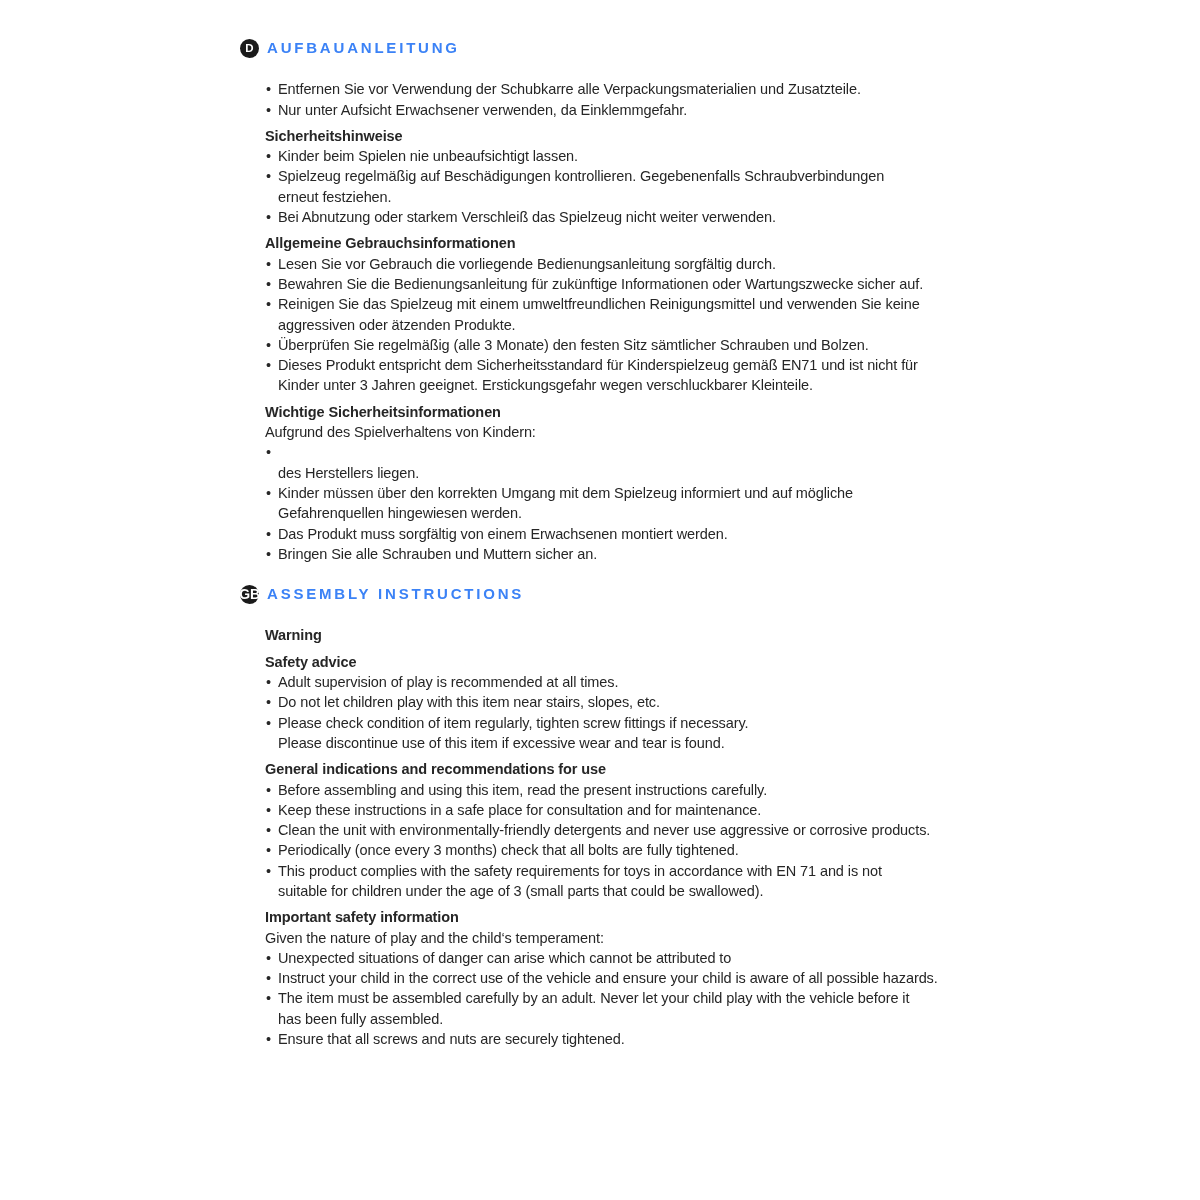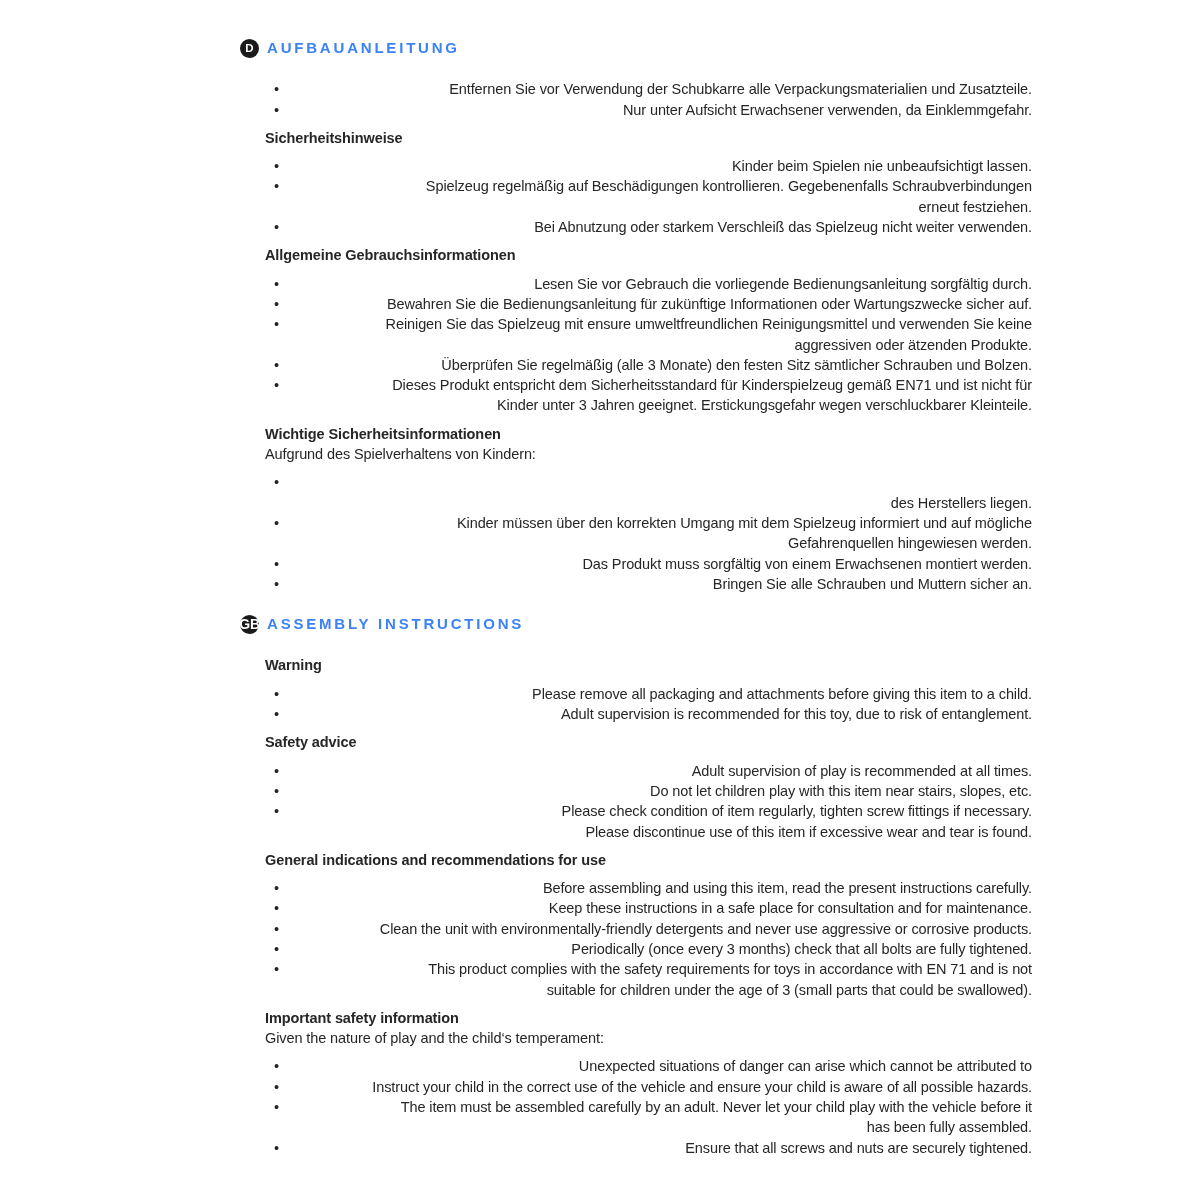--- a/index.html
+++ b/index.html
@@ -53,21 +53,21 @@
   }
   .blocks { margin-left: 25px; }
   .block + .block { margin-top: 6px; }
   .block-heading {
     margin: 0;
     font-size: 14.5px;
     font-weight: 700;
     white-space: nowrap;
   }
   .block-intro { margin: 0; white-space: nowrap; }
-  .bullet-list { list-style: none; margin: 8px; padding: 0; text-align: right; }
+  .bullet-list { list-style: none; margin: 0; padding: 0; }
   .bullet-list li { padding-left: 13px; position: relative; }
   .bullet-list li::before { content: "\2022"; position: absolute; left: 1px; }
   .bullet-line { white-space: nowrap; }
 </style>
 </head>
 <body>
 
 <div class="page">
   <div class="content">
   <section class="lang-section">
@@ -93,21 +93,21 @@
               <li><span class="bullet-line">Bei Abnutzung oder starkem Verschleiß das Spielzeug nicht weiter verwenden.</span></li>
             </ul>
   </div>
 
   <div class="block">
     <h2 class="block-heading">Allgemeine Gebrauchsinformationen</h2>
 
     <ul class="bullet-list">
               <li><span class="bullet-line">Lesen Sie vor Gebrauch die vorliegende Bedienungsanleitung sorgfältig durch.</span></li>
               <li><span class="bullet-line">Bewahren Sie die Bedienungsanleitung für zukünftige Informationen oder Wartungszwecke sicher auf.</span></li>
-              <li><span class="bullet-line">Reinigen Sie das Spielzeug mit ensure umweltfreundlichen Reinigungsmittel und verwenden Sie keine</span><br><span class="bullet-line">aggressiven oder ätzenden Produkte.</span></li>
+              <li><span class="bullet-line">Reinigen Sie das Spielzeug mit einem umweltfreundlichen Reinigungsmittel und verwenden Sie keine</span><br><span class="bullet-line">aggressiven oder ätzenden Produkte.</span></li>
               <li><span class="bullet-line">Überprüfen Sie regelmäßig (alle 3 Monate) den festen Sitz sämtlicher Schrauben und Bolzen.</span></li>
               <li><span class="bullet-line">Dieses Produkt entspricht dem Sicherheitsstandard für Kinderspielzeug gemäß EN71 und ist nicht für</span><br><span class="bullet-line">Kinder unter 3 Jahren geeignet. Erstickungsgefahr wegen verschluckbarer Kleinteile.</span></li>
             </ul>
   </div>
 
   <div class="block">
     <h2 class="block-heading">Wichtige Sicherheitsinformationen</h2>
     <p class="block-intro">Aufgrund des Spielverhaltens von Kindern:</p>
     <ul class="bullet-list">
               <li><br><span class="bullet-line">des Herstellers liegen.</span></li>
@@ -121,24 +121,20 @@
 
   <section class="lang-section">
     <div class="section-header">
       <span class="badge badge-sm">GB</span>
       <h1 class="section-title">ASSEMBLY INSTRUCTIONS</h1>
     </div>
     <div class="blocks">
   <div class="block">
     <h2 class="block-heading">Warning</h2>
 
-    <ul class="bullet-list">
-              <li><span class="bullet-line">Please remove all packaging and attachments before giving this item to a child.</span></li>
-              <li><span class="bullet-line">Adult supervision is recommended for this toy, due to risk of entanglement.</span></li>
-            </ul>
   </div>
 
   <div class="block">
     <h2 class="block-heading">Safety advice</h2>
 
     <ul class="bullet-list">
               <li><span class="bullet-line">Adult supervision of play is recommended at all times.</span></li>
               <li><span class="bullet-line">Do not let children play with this item near stairs, slopes, etc.</span></li>
               <li><span class="bullet-line">Please check condition of item regularly, tighten screw fittings if necessary.</span><br><span class="bullet-line">Please discontinue use of this item if excessive wear and tear is found.</span></li>
             </ul>

